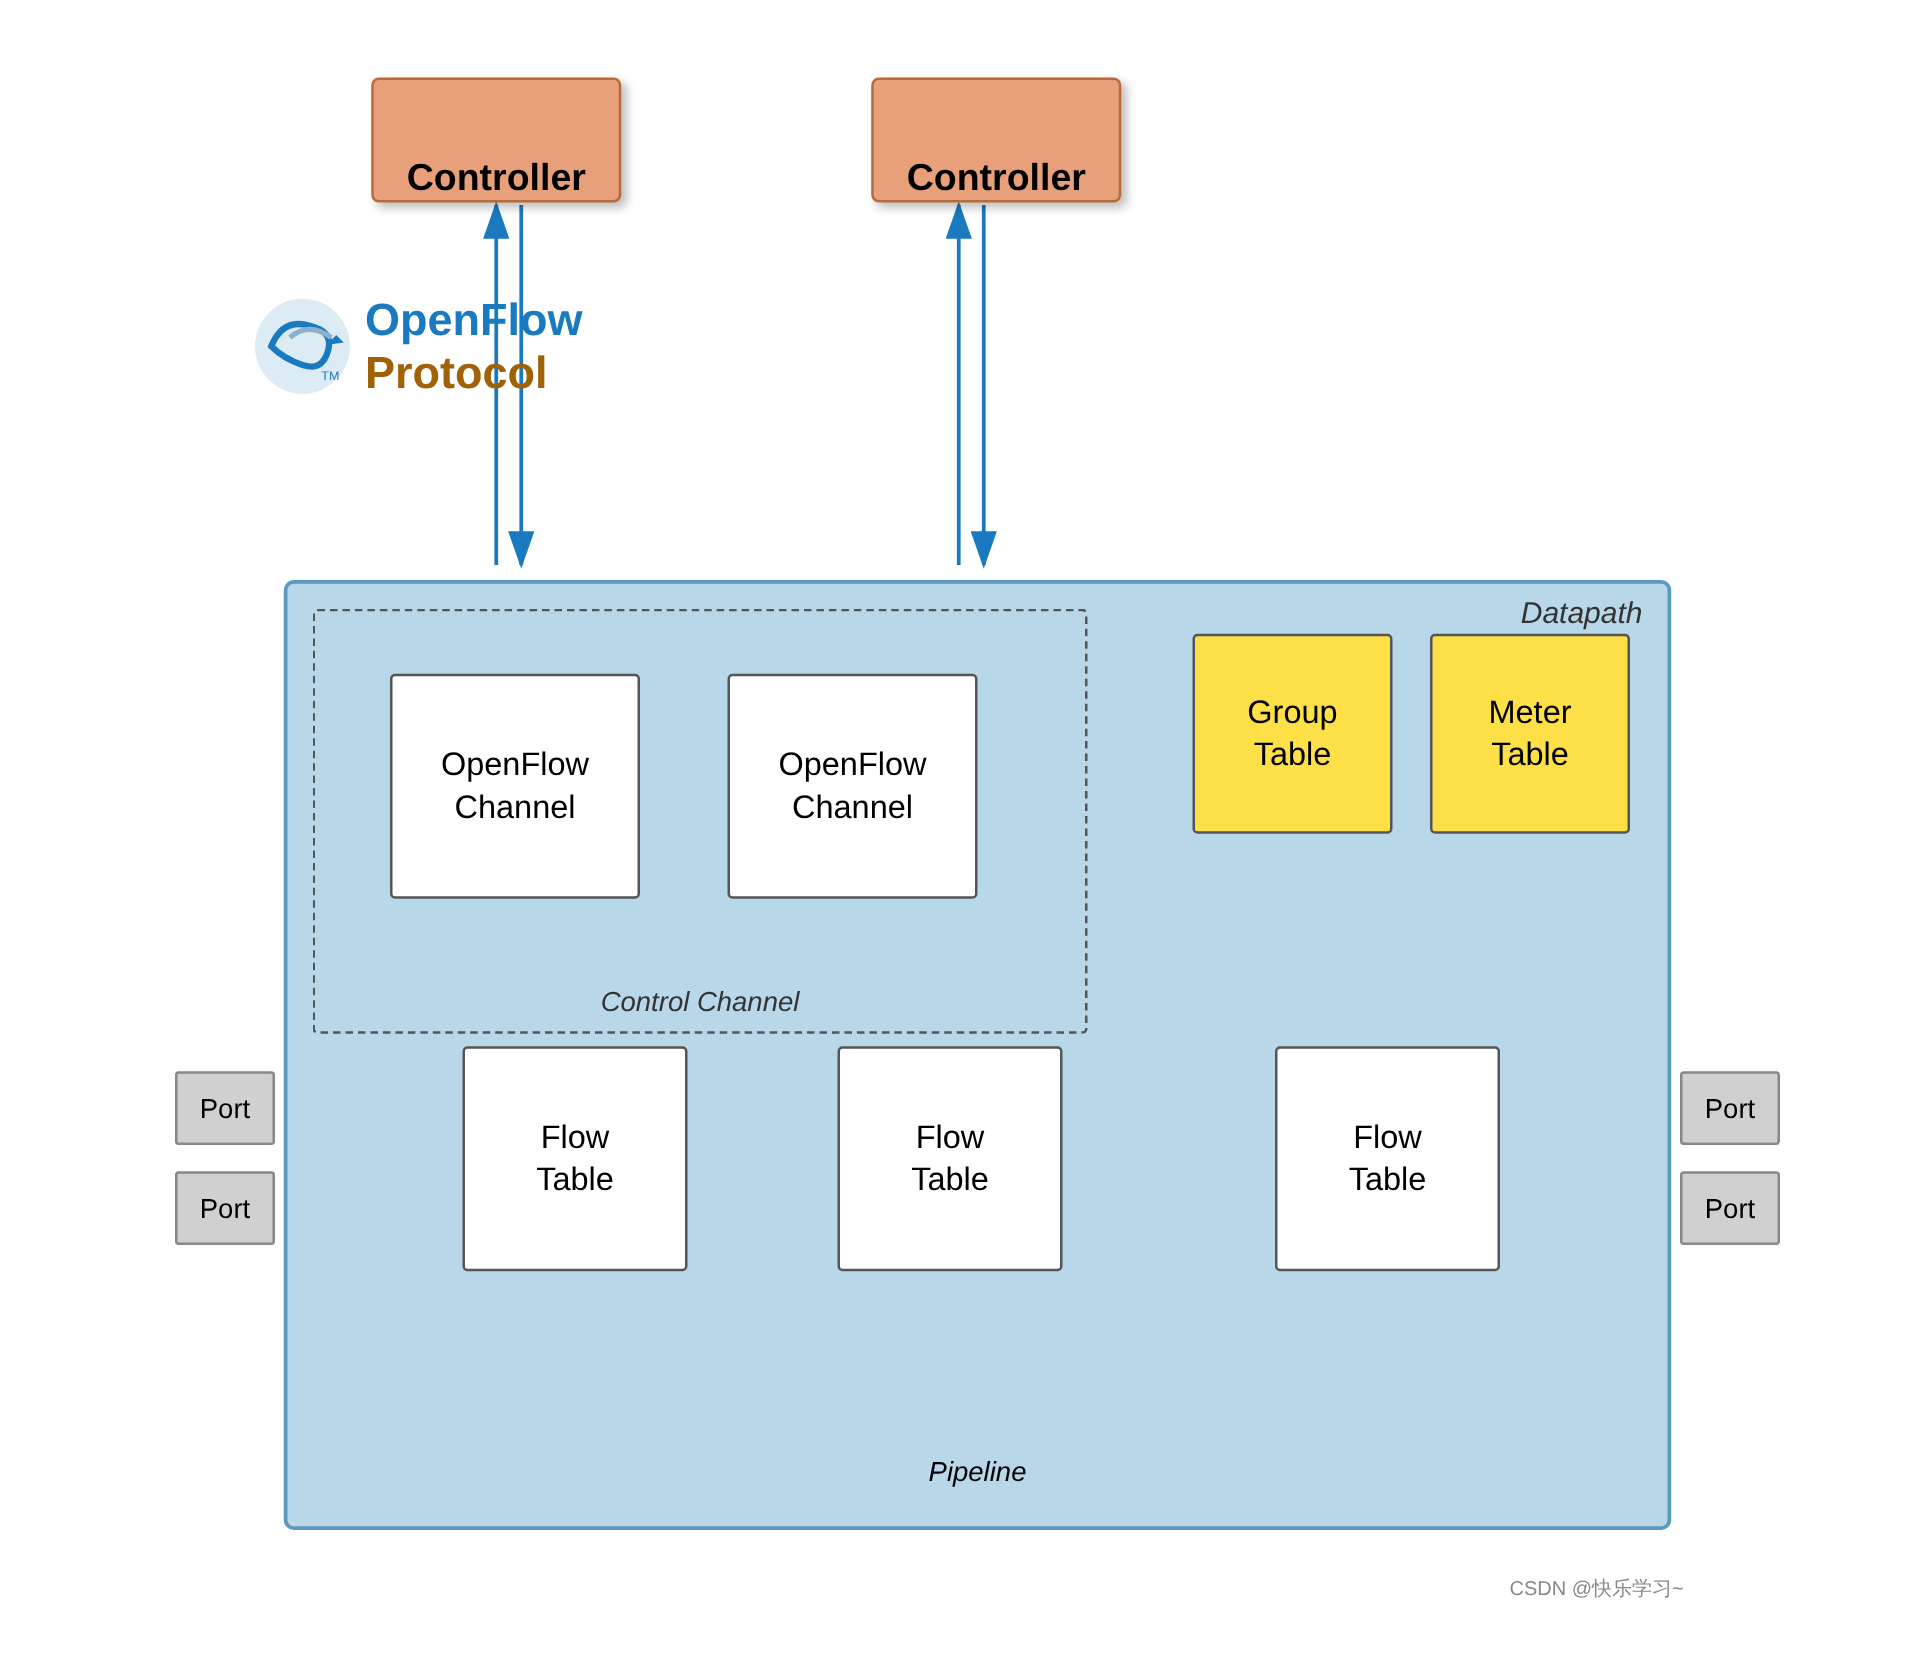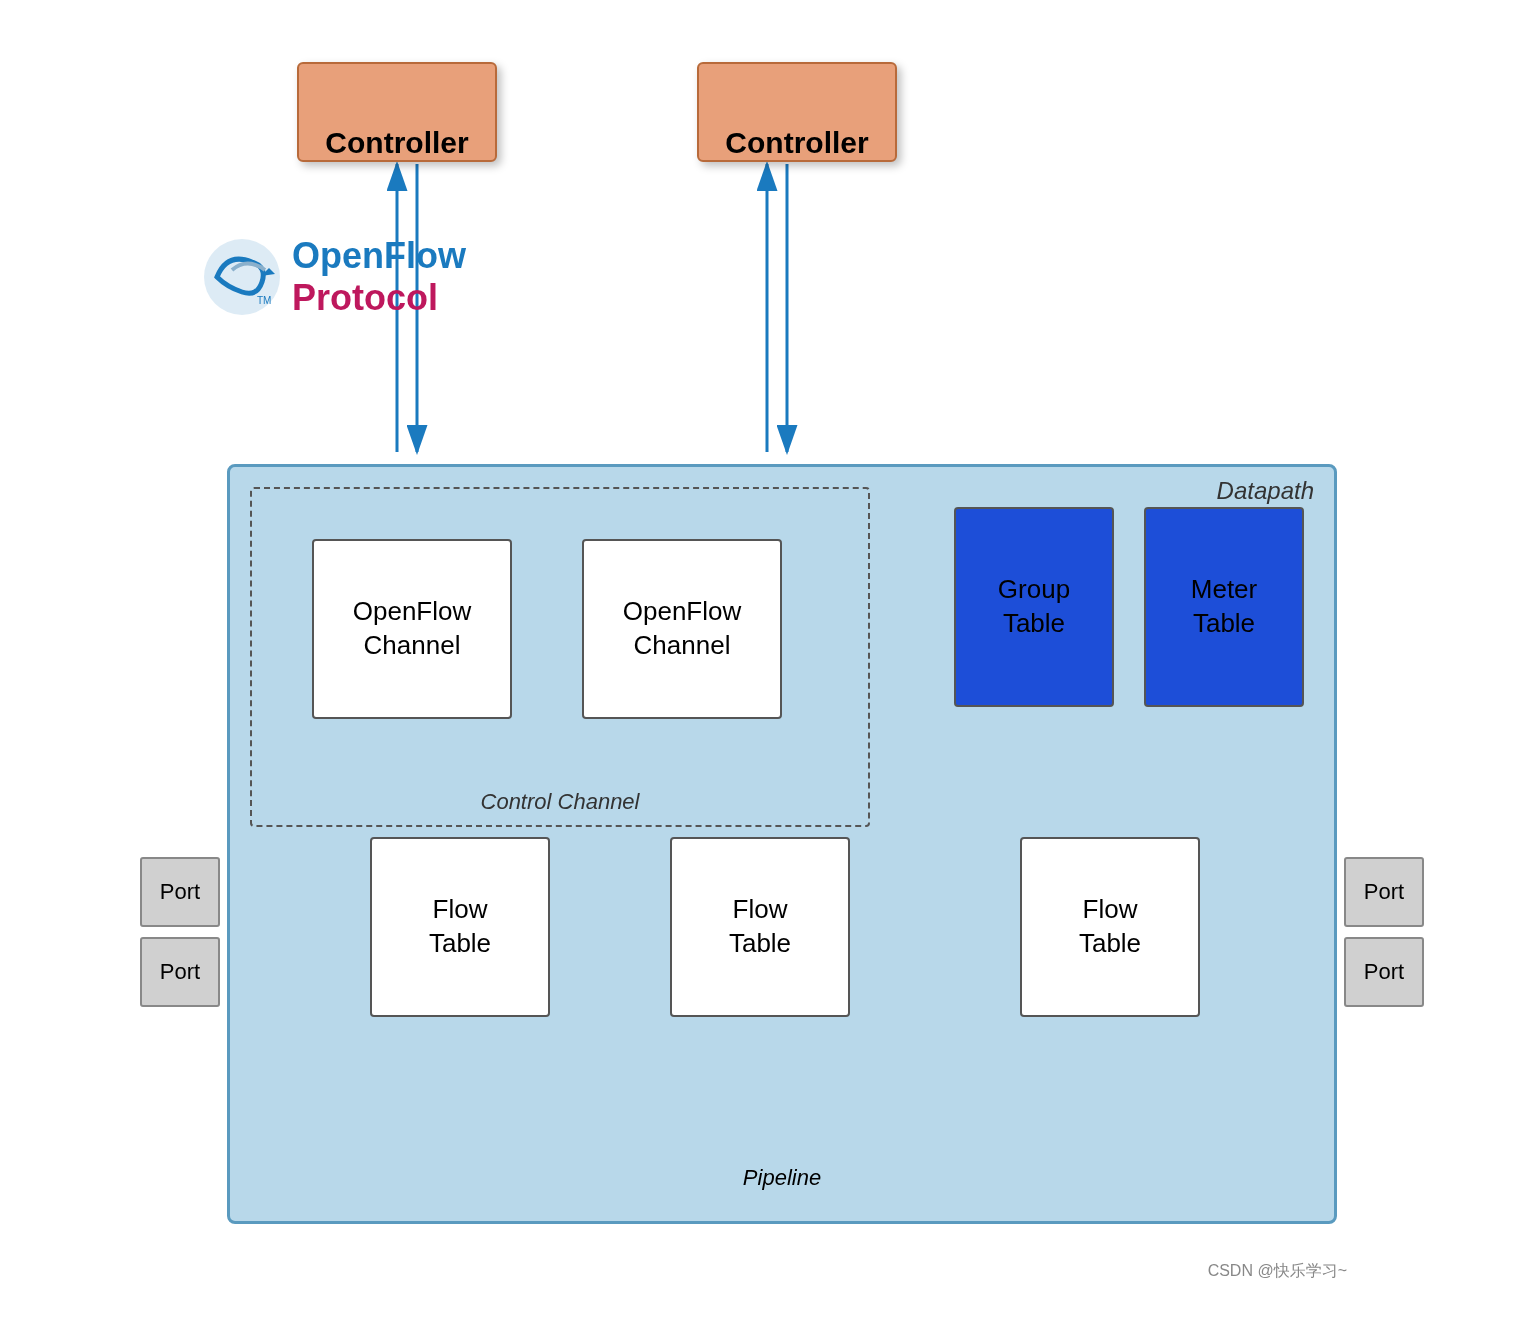--- a/index.html
+++ b/index.html
@@ -55,21 +55,21 @@
     }
     .of-text {
       font-size: 36px;
       font-weight: bold;
       color: #1a7abf;
       white-space: nowrap;
     }
     .protocol-text {
       font-size: 36px;
       font-weight: bold;
-      color: #be185d;
+      color: #a16207;
     }
 
     
     .arrow-svg {
       position: absolute;
       top: 0;
       left: 0;
       width: 100%;
       height: 100%;
       pointer-events: none;
@@ -158,43 +158,43 @@
 
     
     .group-meter-area {
       position: absolute;
       right: 30px;
       top: 40px;
       display: flex;
       gap: 30px;
     }
     .table-box {
-      background: #1d4ed8;
+      background: #fde047;
       border: 2.5px solid #555;
       border-radius: 4px;
       width: 160px;
-      height: 200px;
+      height: 160px;
       display: flex;
       align-items: center;
       justify-content: center;
       text-align: center;
       font-size: 26px;
       font-weight: normal;
       color: #000;
       line-height: 1.3;
     }
 
     
     .port-box {
       position: absolute;
       background: #d0d0d0;
       border: 2px solid #888;
       border-radius: 3px;
       width: 80px;
-      height: 70px;
+      height: 59px;
       display: flex;
       align-items: center;
       justify-content: center;
       font-size: 22px;
       font-weight: normal;
       color: #000;
     }
     .port-left-top {
       left: -90px;
       top: 390px;

